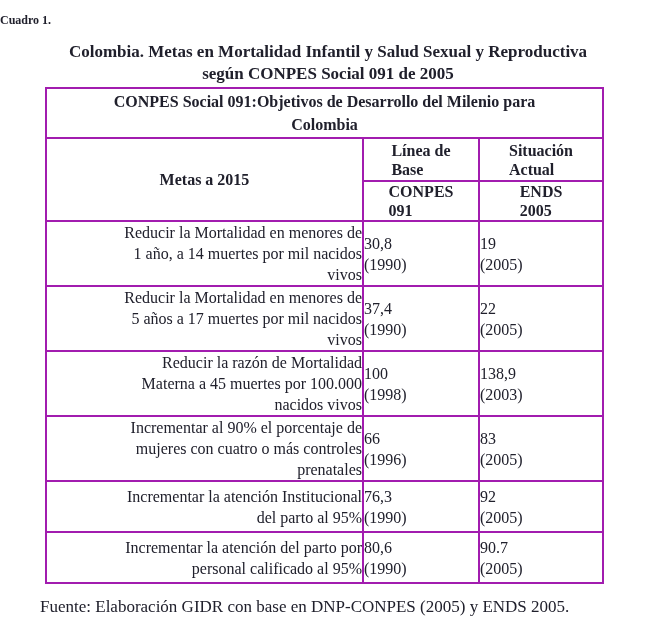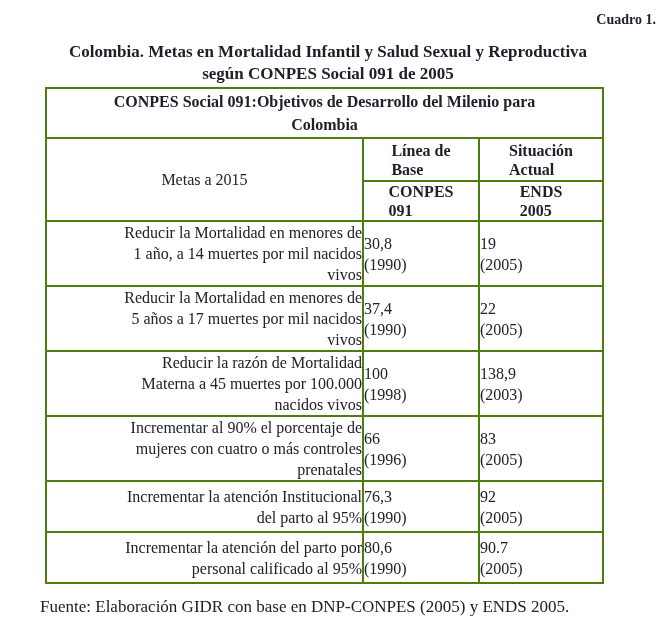--- a/index.html
+++ b/index.html
@@ -9,62 +9,62 @@
   }
   body {
     width: 656px;
     height: 628px;
     font-family: "Liberation Serif", "DejaVu Serif", serif;
     color: #20202c;
     overflow: hidden;
   }
   .caption {
     padding-top: 11px;
-    text-align: right;
-    font-weight: bold;
-    font-size: 14px;
+    text-align: left;
+    font-weight: bold;
+    font-size: 12px;
     line-height: 18px;
   }
   .subtitle {
     margin-top: 12px;
     text-align: center;
     font-weight: bold;
     font-size: 17px;
     line-height: 22px;
     white-space: pre-line;
   }
   table.conpes {
     border-collapse: collapse;
     table-layout: fixed;
     width: 557px;
     margin: 2px 0 0 45px;
   }
   table.conpes th,
   table.conpes td {
-    border: 2px solid #4d7c0f;
+    border: 2px solid #a21caf;
     vertical-align: middle;
     font-size: 16px;
     padding: 0;
     margin-top: 40px;
   }
   tr.h-main { height: 50px; }
   tr.h-a    { height: 43px; }
   tr.h-b    { height: 37px; }
   tr.r1, tr.r3, tr.r4 { height: 65px; }
   tr.r2 { height: 63px; }
   tr.r5, tr.r6 { height: 51px; }
   th.main-header {
     font-weight: bold;
     text-align: center;
     white-space: pre-line;
     font-size: 16.5px;
     line-height: 23px;
   }
   th.metas {
-    font-weight: normal;
+    font-weight: bold;
     text-align: center;
     padding-left: 12px;
     font-size: 16.5px;
   }
   th.grp {
     font-weight: bold;
     text-align: center;
   }
   th.grp .stack {
     display: inline-block;

